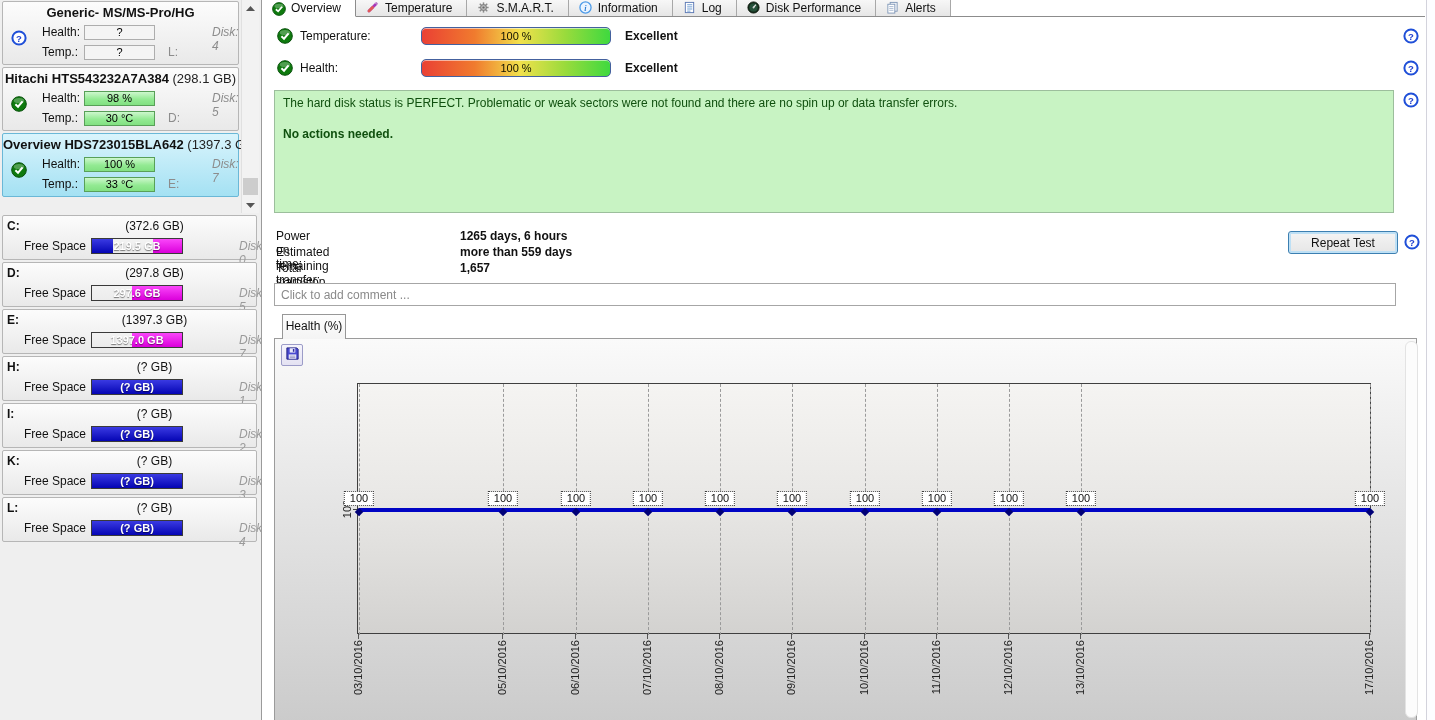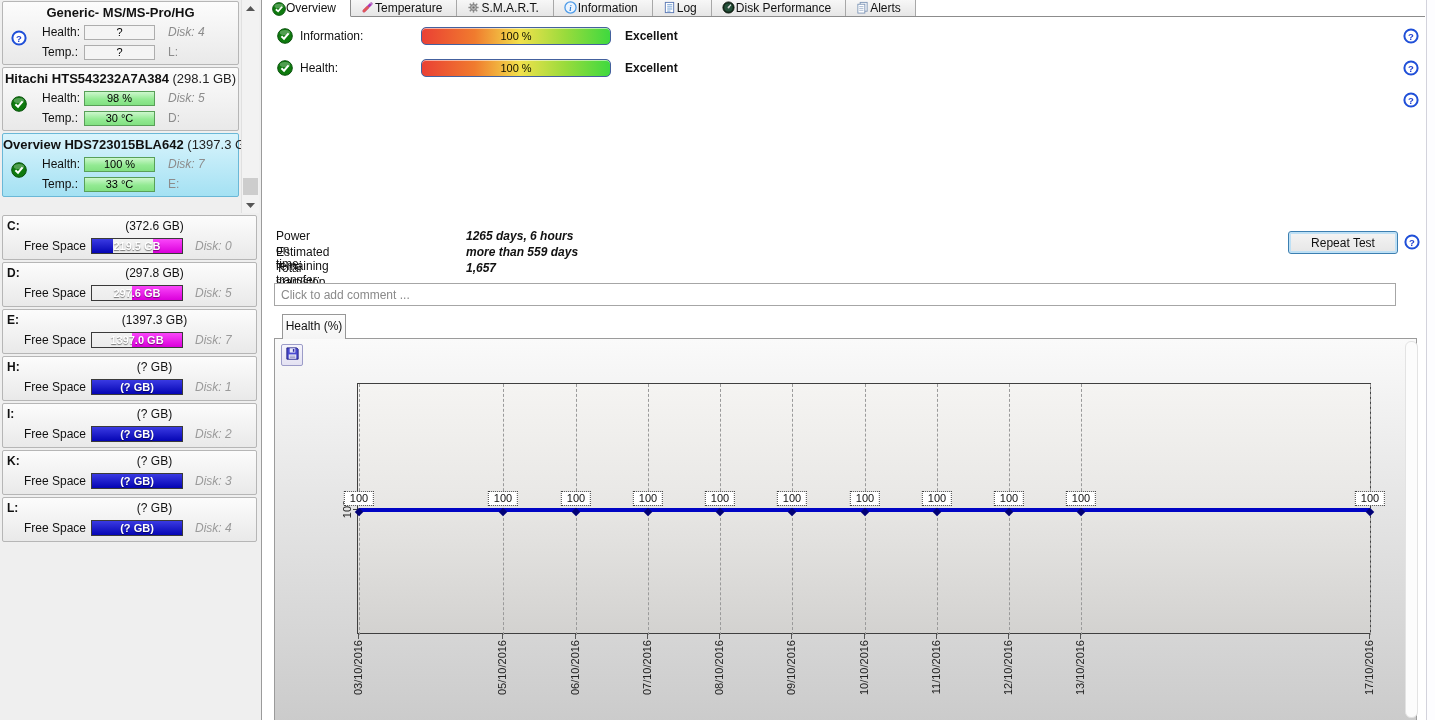--- a/index.html
+++ b/index.html
@@ -1,19 +1,19 @@
 <!DOCTYPE html>
 <html><head>
 <meta charset="utf-8">
 <style>
   * { box-sizing: border-box; margin: 0; padding: 0; }
   html,body { width:1435px; height:720px; overflow:hidden; background:#fff;
     font-family:"Liberation Sans", sans-serif; font-size:12px; color:#111; }
   .abs { position:absolute; }
-  .italic { font-style:italic; }
+  .italic { font-style:italic;margin-left:44px; }
 
   
   #sidebar { position:absolute; left:0; top:0; width:262px; height:720px;
     background:#EFEFEF; border-right:1px solid #9B9B9B; }
   #disk-list { position:absolute; left:0; top:0; width:241px; height:213px; overflow:hidden; }
   .disk-item { position:relative; margin:1px 2px 2px 2px; height:64px;
     background:linear-gradient(180deg,#FCFCFC,#E9E9E9); border:1px solid #B6B6B6; border-radius:2px; }
   .disk-item.selected { background:linear-gradient(180deg,#D9F4FC,#A4E1F3); border-color:#6AB8D7; }
   .d-title { position:absolute; left:0; right:0; top:3px; text-align:center; font-size:13px; white-space:nowrap; }
   .d-title b { font-weight:bold; }
@@ -42,41 +42,41 @@
   .p-lbl { position:absolute; left:21px; top:1px; }
   .free-bar { position:absolute; left:88px; top:0; width:92px; height:16px; border:1px solid #3A3A3A; display:flex; overflow:hidden;gap:40px; }
   .fb-blue { background:linear-gradient(180deg,#3A3AE2,#0505B4); height:100%; }
   .fb-mag  { background:linear-gradient(180deg,#FA46FA,#DB00DB); height:100%; }
   .fb-txt { position:absolute; left:0; right:0; top:1px; text-align:center; color:#fff; font-weight:bold; font-size:11px; text-shadow:0 1px 1px rgba(0,0,0,.5); }
   .p-right { position:absolute; left:192px; top:1px; color:#9A9A9A; }
 
   
   #main { position:absolute; left:262px; top:0; width:1173px; height:720px; background:#fff; }
   #tabbar { position:absolute; left:0; top:0; right:10px; height:17px; display:flex; align-items:stretch; border-bottom:1px solid #8C8C8C; }
-  .tab { display:flex; align-items:center; padding:0 14px 0 10px; border-right:1px solid #A8A8A8;
+  .tab { display:flex; align-items:center; gap:5px; padding:0 14px 0 10px; border-right:1px solid #A8A8A8;
     background:linear-gradient(180deg,#F7F7F7,#E6E6E6); font-size:12px; white-space:nowrap; position:relative; }
   .tab.active { background:#fff; border-right:1px solid #8C8C8C; margin-bottom:-1px; border-bottom:1px solid #fff; }
   .tic { width:14px; height:14px; display:inline-flex; }
 
   .status-row { position:absolute; left:0; height:19px; }
   .icon16 { display:inline-flex; width:17px; height:17px; }
   .row-label { position:absolute; left:38px; top:2px; }
   .rate-bar { position:absolute; left:159px; top:0; width:190px; height:18px; border:1px solid #44619E; border-radius:5px;
     background:linear-gradient(90deg,#EA4034 0%,#F07B2E 28%,#F2E14C 52%,#9ADB3C 76%,#3FD93F 100%);
     box-shadow:inset 0 1px 0 rgba(255,255,255,.55); text-align:center; font-size:11px; line-height:16px; color:#101000; }
   .rate-text { position:absolute; left:363px; top:2px; font-weight:bold; }
   .help { position:absolute; width:17px; height:17px; }
 
   #status-box { position:absolute; left:12px; top:90px; width:1120px; height:123px; background:#C8F3C3;
     border:1px solid #9CBE9C; padding:5px 8px; color:#10500F; }
   #status-box .act { font-weight:bold; margin-top:17px; }
 
   .i-row { position:absolute; left:0; height:16px; }
   .i-label { position:absolute; left:14px; }
-  .i-value { position:absolute; left:204px; font-weight:bold; white-space:nowrap;font-style:italic; }
+  .i-value { position:absolute; left:198px; font-weight:bold; white-space:nowrap; }
 
   #repeat-btn { position:absolute; left:1026px; top:231px; width:110px; height:23px;
     border:1px solid #3C7FB1; border-radius:3px; background:linear-gradient(180deg,#F4F4F4,#E6E6E6);
     box-shadow:inset 0 0 0 2px #BEE0F5; font-family:inherit; font-size:12px; color:#111; }
   #comment { position:absolute; left:12px; top:283px; width:1122px; height:23px; border:1px solid #A6A6A6;
     padding:0 6px; font-family:inherit; font-size:12px; color:#333; }
   #comment::placeholder { color:#8A8A8A; }
 
   #chart-tab { position:absolute; left:20px; top:314px; width:64px; height:25px; line-height:23px; text-align:center;
     background:linear-gradient(180deg,#FDFDFD,#F4F4F4); border:1px solid #979797; border-bottom:none; z-index:3; font-size:12px; }
@@ -364,21 +364,21 @@
       </nav>
 
     <div class="status-row" style="top:27px">
       <span class="icon16 abs" style="left:15px;top:1px">
           <svg viewBox="0 0 16 16" width="16" height="16">
             <circle cx="8" cy="8" r="7.3" fill="#0E7A0E" stroke="#07500A"></circle>
             <ellipse cx="8" cy="4.6" rx="5.2" ry="2.6" fill="#fff" opacity="0.28"></ellipse>
             <path d="M4.4 8.3 L7 10.7 L11.6 5.4" stroke="#fff" stroke-width="2" fill="none"></path>
           </svg>
         </span>
-      <span class="row-label">Information:</span>
+      <span class="row-label">Temperature:</span>
       <div class="rate-bar"><span>100 %</span></div>
       <span class="rate-text">Excellent</span>
     </div>
     <div class="status-row" style="top:59px">
       <span class="icon16 abs" style="left:15px;top:1px">
           <svg viewBox="0 0 16 16" width="16" height="16">
             <circle cx="8" cy="8" r="7.3" fill="#0E7A0E" stroke="#07500A"></circle>
             <ellipse cx="8" cy="4.6" rx="5.2" ry="2.6" fill="#fff" opacity="0.28"></ellipse>
             <path d="M4.4 8.3 L7 10.7 L11.6 5.4" stroke="#fff" stroke-width="2" fill="none"></path>
           </svg>
@@ -398,20 +398,24 @@
         </svg></span>
     <span class="help" style="left:1141px;top:92px"><svg viewBox="0 0 16 16" width="16" height="16">
           <circle cx="8" cy="8" r="6.6" fill="#fff" stroke="#1F4FD8" stroke-width="2"></circle>
           <text x="8" y="11.6" font-size="9.5" font-weight="bold" text-anchor="middle" fill="#1F3FD0" font-family="Liberation Sans, sans-serif">?</text>
         </svg></span>
     <span class="help" style="left:1142px;top:234px"><svg viewBox="0 0 16 16" width="16" height="16">
           <circle cx="8" cy="8" r="6.6" fill="#fff" stroke="#1F4FD8" stroke-width="2"></circle>
           <text x="8" y="11.6" font-size="9.5" font-weight="bold" text-anchor="middle" fill="#1F3FD0" font-family="Liberation Sans, sans-serif">?</text>
         </svg></span>
 
+    <div id="status-box">
+      <div>The hard disk status is PERFECT. Problematic or weak sectors were not found and there are no spin up or data transfer errors.</div>
+      <div class="act">No actions needed.</div>
+    </div>
 
     <div class="i-row" style="top:229px">
       <span class="i-label">Power on time:</span>
       <span class="i-value">1265 days, 6 hours</span>
     </div>
     <div class="i-row" style="top:245px">
       <span class="i-label">Estimated remaining transfer:</span>
       <span class="i-value">more than 559 days</span>
     </div>
     <div class="i-row" style="top:261px">

